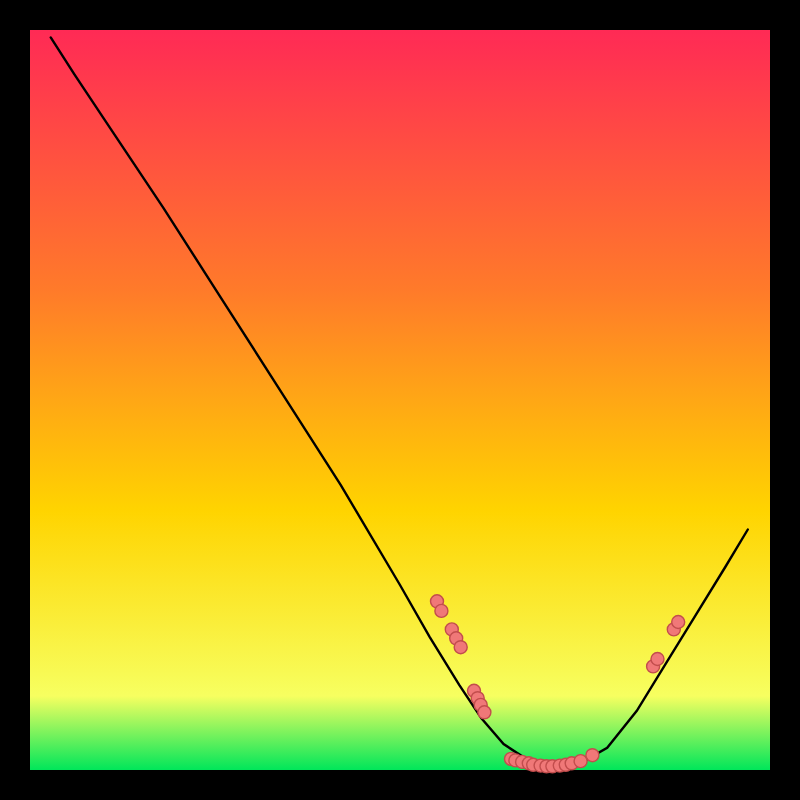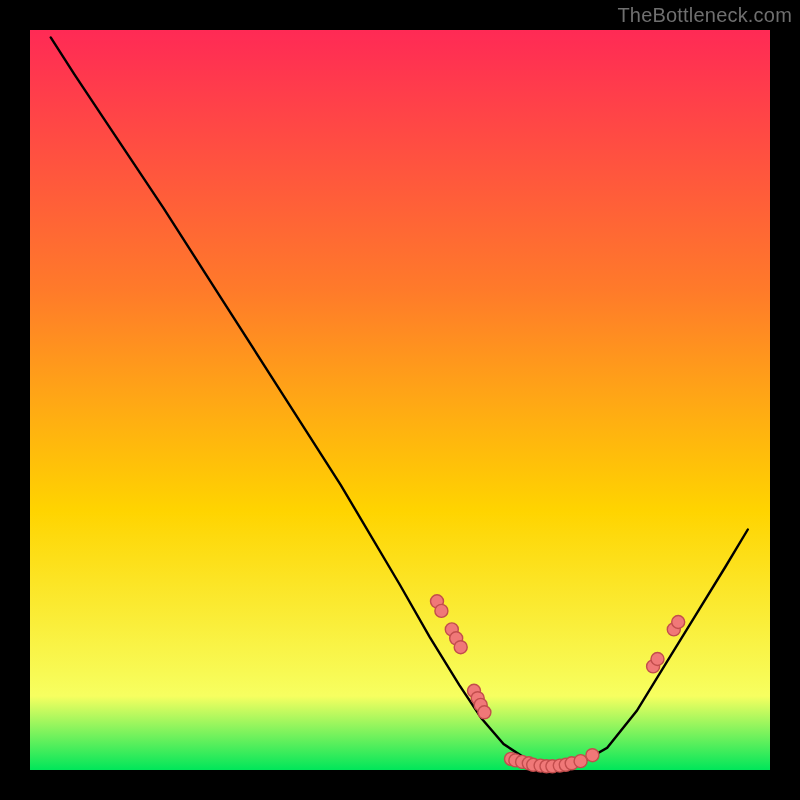--- a/index.html
+++ b/index.html
@@ -24,21 +24,20 @@
     color: #6f6f6f;
     letter-spacing: 0.2px;
     user-select: none;
   }
   svg { display: block; }
 </style>
 </head>
 <body>
 
 <div class="stage">
-  <div class="watermark">TheBottleneck.com</div>
   <svg id="chart-svg" width="800" height="800" viewBox="0 0 800 800">
     <defs>
       <linearGradient id="bg-grad" x1="0" y1="0" x2="0" y2="1">
         <stop id="g-top" offset="0%" stop-color="#ff2a55"></stop>
         <stop id="g-m1" offset="35%" stop-color="#ff7a2a"></stop>
         <stop id="g-m2" offset="65%" stop-color="#ffd400"></stop>
         <stop id="g-m3" offset="90%" stop-color="#f7ff60"></stop>
         <stop id="g-bot" offset="100%" stop-color="#00e65a"></stop>
       </linearGradient>
     </defs>

